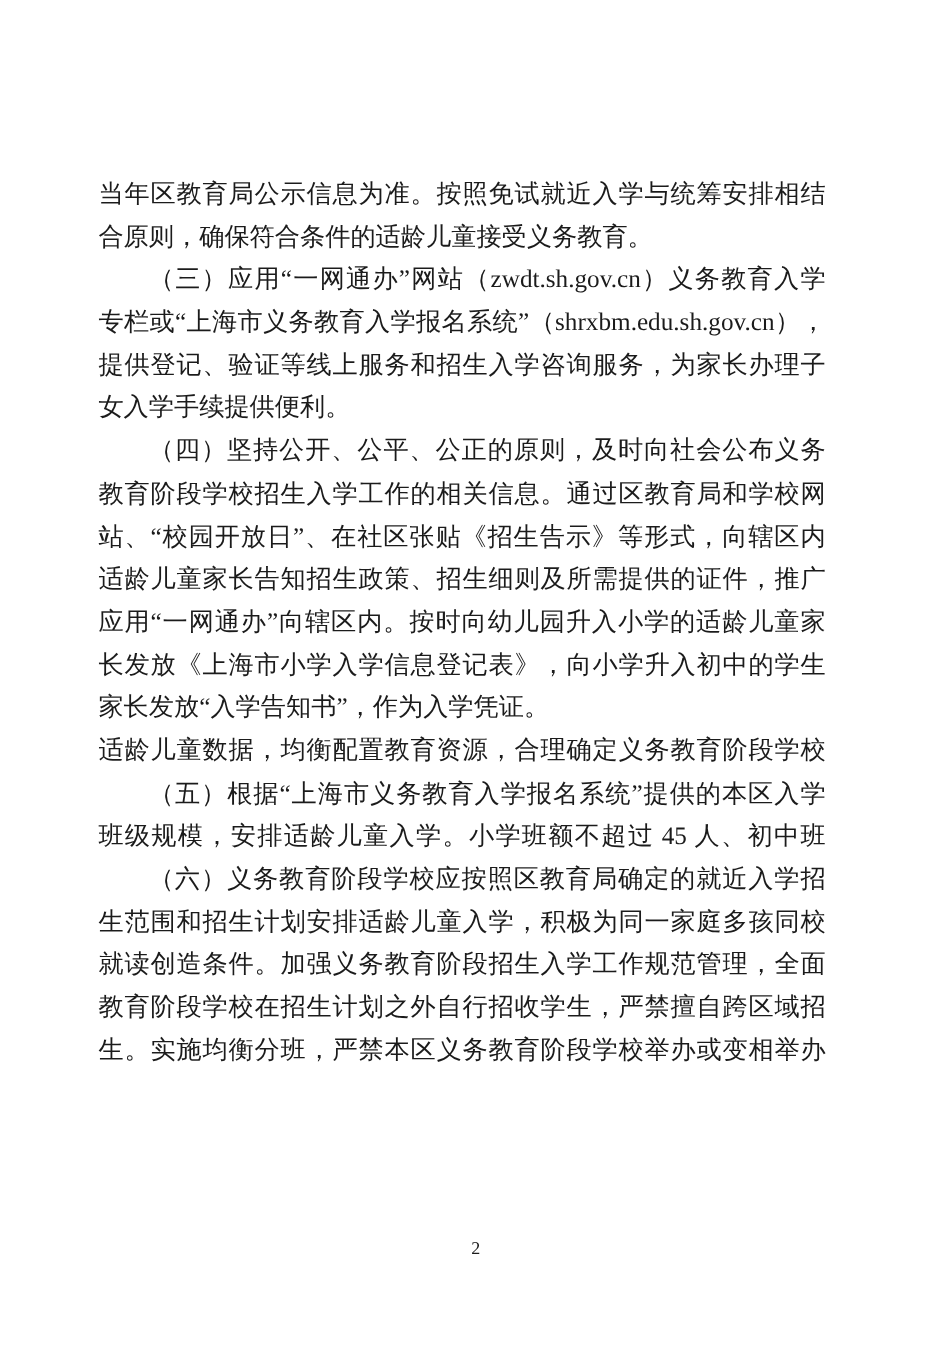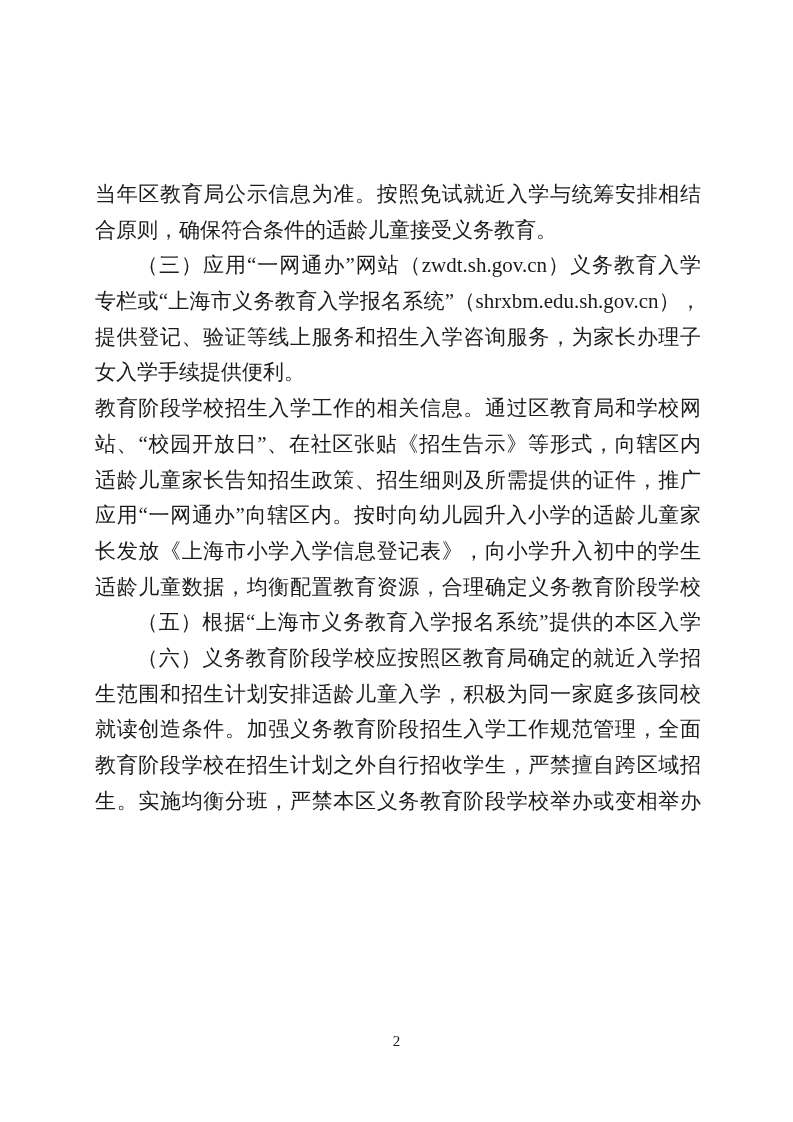--- a/index.html
+++ b/index.html
@@ -9,24 +9,23 @@
   }
   .page {
     position: relative;
     width: 793px;
     height: 1122px;
     background: #ffffff;
     overflow: hidden;
   }
   .text-block {
     position: absolute;
-    left: 95px;
+    left: 82px;
     top: 144px;
     width: 606px;
-    margin-top: 33px;
   }
   .text-line {
     font-family: "Liberation Serif", "DejaVu Serif", serif;
     font-size: 21px;
     line-height: 35.7px;
     height: 35.7px;
     color: #1b1b1b;
     overflow: visible;
   }
   .text-line.justify {
@@ -55,27 +54,30 @@
 <body>
 
 <div class="page">
   <div class="text-block">
       <div class="text-line justify">当年区教育局公示信息为准。按照免试就近入学与统筹安排相结</div>
       <div class="text-line left">合原则，确保符合条件的适龄儿童接受义务教育。</div>
       <div class="text-line justify indent">（三）应用“一网通办”网站（zwdt.sh.gov.cn）义务教育入学</div>
       <div class="text-line justify">专栏或“上海市义务教育入学报名系统”（shrxbm.edu.sh.gov.cn），</div>
       <div class="text-line justify">提供登记、验证等线上服务和招生入学咨询服务，为家长办理子</div>
       <div class="text-line left">女入学手续提供便利。</div>
+      <div class="text-line justify indent">（四）坚持公开、公平、公正的原则，及时向社会公布义务</div>
       <div class="text-line justify">教育阶段学校招生入学工作的相关信息。通过区教育局和学校网</div>
       <div class="text-line justify">站、“校园开放日”、在社区张贴《招生告示》等形式，向辖区内</div>
       <div class="text-line justify">适龄儿童家长告知招生政策、招生细则及所需提供的证件，推广</div>
       <div class="text-line justify">应用“一网通办”向辖区内。按时向幼儿园升入小学的适龄儿童家</div>
       <div class="text-line justify">长发放《上海市小学入学信息登记表》，向小学升入初中的学生</div>
+      <div class="text-line left">家长发放“入学告知书”，作为入学凭证。</div>
       <div class="text-line justify">适龄儿童数据，均衡配置教育资源，合理确定义务教育阶段学校</div>
       <div class="text-line justify indent">（五）根据“上海市义务教育入学报名系统”提供的本区入学</div>
+      <div class="text-line justify">班级规模，安排适龄儿童入学。小学班额不超过 45 人、初中班</div>
       <div class="text-line justify indent">（六）义务教育阶段学校应按照区教育局确定的就近入学招</div>
       <div class="text-line justify">生范围和招生计划安排适龄儿童入学，积极为同一家庭多孩同校</div>
       <div class="text-line justify">就读创造条件。加强义务教育阶段招生入学工作规范管理，全面</div>
       <div class="text-line justify">教育阶段学校在招生计划之外自行招收学生，严禁擅自跨区域招</div>
       <div class="text-line justify">生。实施均衡分班，严禁本区义务教育阶段学校举办或变相举办</div>
     </div>
   <div class="page-number">2</div>
 </div>
 
 </body></html>

